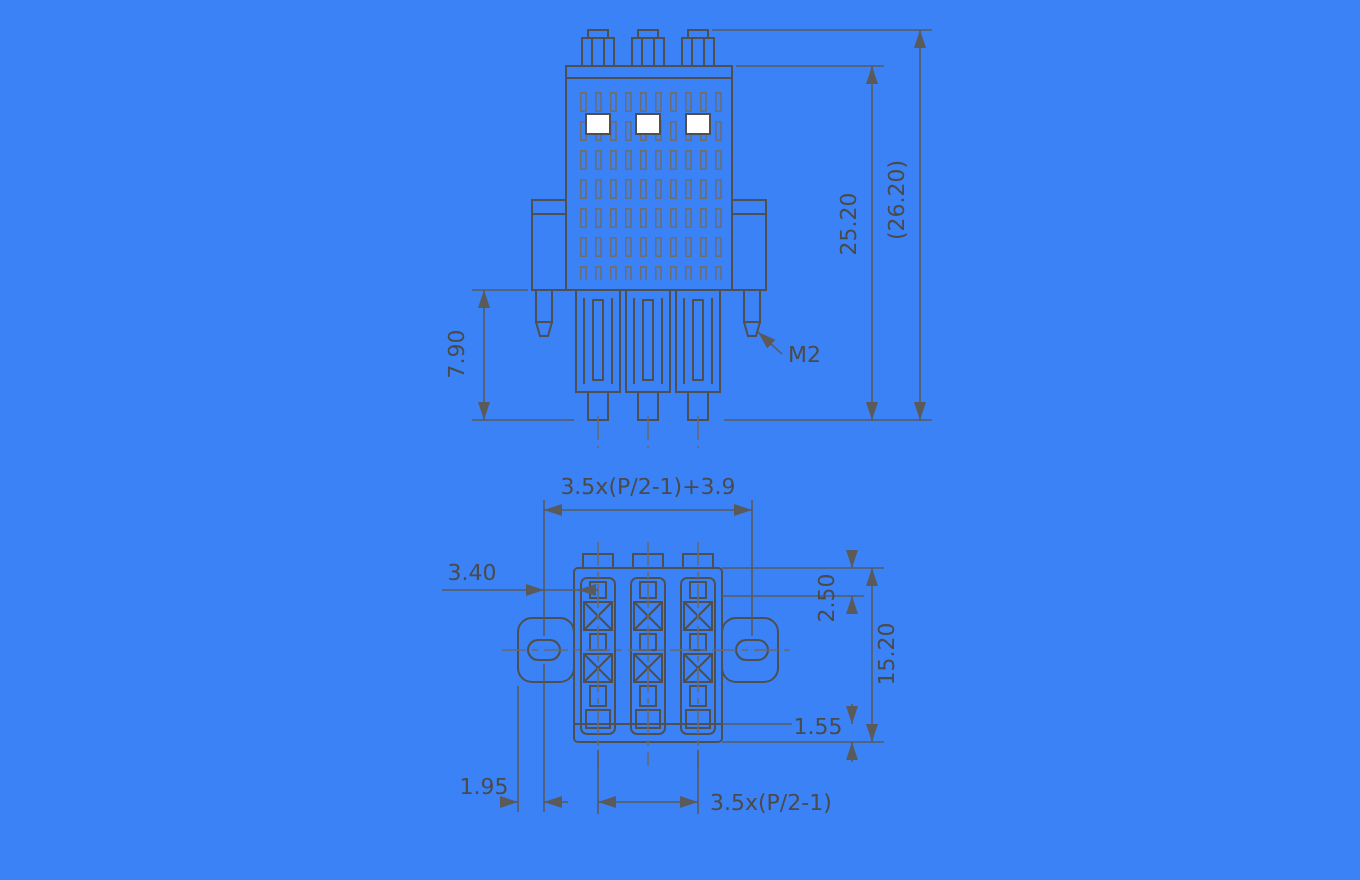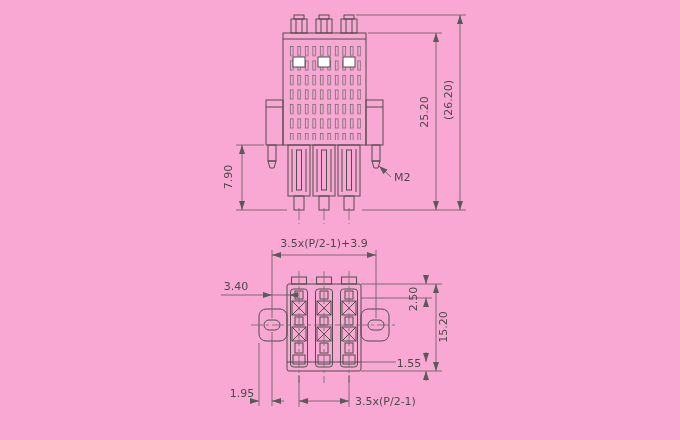--- a/index.html
+++ b/index.html
@@ -1,16 +1,16 @@
 <!DOCTYPE html>
 <html><head>
 <meta charset="utf-8">
 <style>
   html,body{margin:0;padding:0;background:#f3f3f3;}
-  .stage{width:680px;height:440px;background:#f9a8d4;position:relative;overflow:hidden;
+  .stage{width:680px;height:440px;background:#3b82f6;position:relative;overflow:hidden;
          font-family:"DejaVu Sans", sans-serif;}
   svg{display:block}
   .dim-text{font:11px "DejaVu Sans", sans-serif; fill:#4a4a4a;}
 </style>
 </head>
 <body>
 
 <div class="stage">
 <svg width="680" height="440" viewBox="0 0 680 440">
   <defs>

